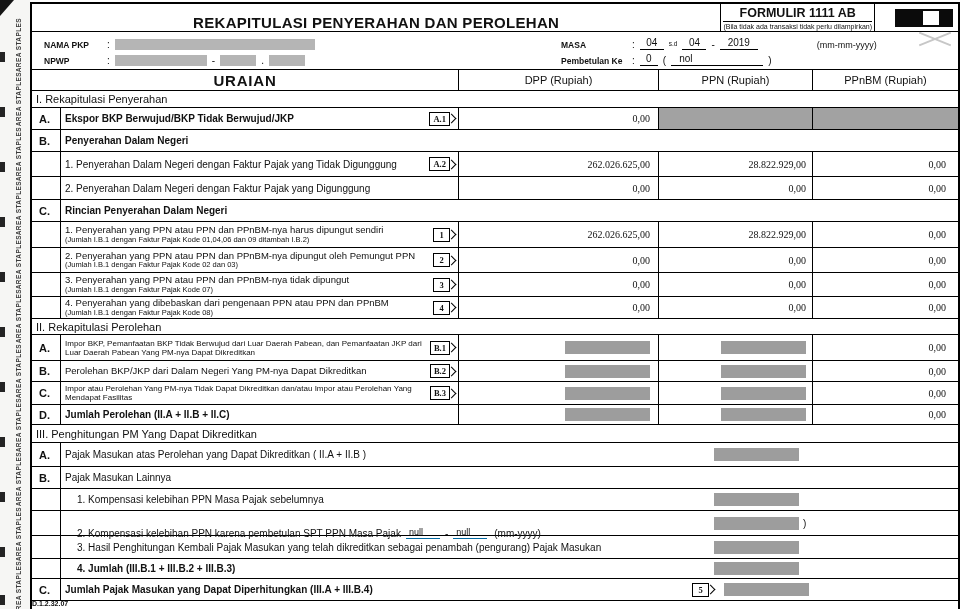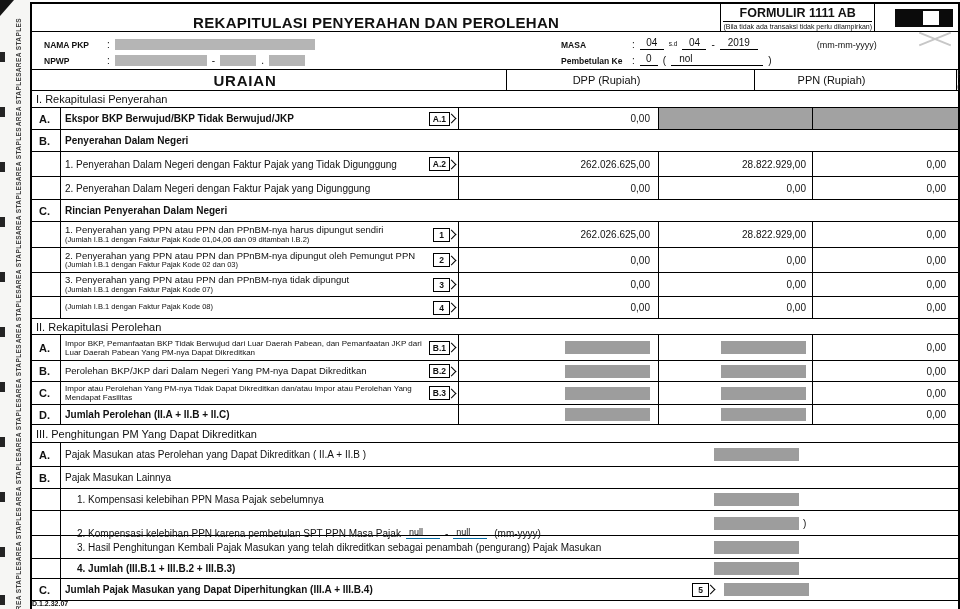--- a/index.html
+++ b/index.html
@@ -47,43 +47,43 @@
   .lw2 { width:66px; }
   .redact-id { display:inline-block; background:#b5b5b5; height:11px; }
   .w200{width:200px} .w92{width:92px} .w36{width:36px}
   .uval { border-bottom:1px solid #000; text-align:center; font-size:10px; line-height:12px; }
   .uw22{width:24px} .uw36{width:38px} .uw18{width:18px}
   .sd { font-size:6.5px; padding-bottom:3px; }
   .ifmt { font-size:9px; margin-left:54px; }
   .nolslot { border-bottom:1px solid #000; width:92px; font-size:10px; line-height:12px; padding-left:8px; }
 
   
-  .thead { height:22px; border-bottom:1.5px solid #000; border-top:1px solid #000; margin-top:-1px;gap:48px; }
+  .thead { height:22px; border-bottom:1.5px solid #000; border-top:1px solid #000; margin-top:-1px; }
   .cu { flex:0 0 426px; display:flex; align-items:center; justify-content:center; }
   .th-u { font-size:15px; font-weight:bold; letter-spacing:.8px; }
   .th { font-size:11px; }
   .colh { border-left:1px solid #000; display:flex; align-items:center; justify-content:center; }
   .cd { flex:0 0 200px; } .cpn { flex:0 0 154px; } .cpb { flex:1; }
 
   
   .sectitle { font-size:11px; font-weight:normal; display:flex; align-items:center; padding-left:4px; }
   .cuw { flex:0 0 426px; display:flex; }
   .lc { flex:0 0 29px; border-right:1px solid #000; display:flex; align-items:center; padding-left:7px; }
   .letter { font-size:11px; font-weight:bold; }
   .uc { flex:1; position:relative; display:flex; flex-direction:column; justify-content:center; padding:1px 30px 1px 4px; }
   .uc-span { flex:1; display:flex; align-items:center; padding-left:4px; position:relative; }
   .lbl { font-size:10px; line-height:11px; }
   .lbl95 { font-size:9.5px; line-height:10.5px; }
   .lbl8 { font-size:8px; line-height:9px; }
   .b { font-weight:bold; }
   .sub { font-size:7.5px; line-height:8.5px; }
-  .codebox { position:absolute; right:3px; top:50%; transform:translateY(-50%); display:flex; align-items:center; }
+  .codebox { position:absolute; right:3px; top:50%; transform:translateY(-50%); display:flex; align-items:center;font-family:Liberation Serif, serif; }
   .cbx { border:1px solid #000; font-size:8.5px; line-height:12px; padding:0 3px; min-width:17px; text-align:center; background:#fff; font-weight:bold; }
   .chev { width:7px; height:7px; border-top:1.5px solid #000; border-right:1.5px solid #000; transform:rotate(45deg); margin-left:-2px; }
-  .vd,.vp,.vb { display:flex; align-items:center; justify-content:flex-end; border-left:1px solid #000; }
+  .vd,.vp,.vb { display:flex; align-items:center; justify-content:flex-end; border-left:1px solid #000;font-family:Liberation Serif, serif; }
   .vd { flex:0 0 200px; padding-right:8px; }
   .vp { flex:0 0 154px; padding-right:6px; }
   .vb { flex:1; padding-right:12px; }
   .val { font-size:10px; }
   .gray { background:#a2a2a2; }
   .redact { width:85px; height:13px; background:#9d9d9d; flex:0 0 85px; }
   .indent { padding-left:16px; }
   .slot3 { flex:0 0 244px; display:flex; align-items:center; gap:4px; padding-right:4px; }
   .ml18 { margin-left:10px; }
   .uslot { border-bottom:1px solid #0369a1; font-size:9px; line-height:11px; padding:0 3px;margin-top:20px; }
@@ -352,20 +352,21 @@
         </div>
       <div class="vb">
           <span class="val">0,00</span>
         </div>
     </div>
 
     <div class="row" style="height:22px">
       <div class="cuw">
         <div class="lc"></div>
         <div class="uc">
+          <span class="lbl95">4. Penyerahan yang dibebaskan dari pengenaan PPN atau PPN dan PPnBM</span>
           <span class="sub">(Jumlah I.B.1 dengan Faktur Pajak Kode 08)</span>
           <span class="codebox">
               <span class="cbx">4</span>
               <span class="chev"></span>
             </span>
         </div>
       </div>
       <div class="vd">
           <span class="val">0,00</span>
         </div>

